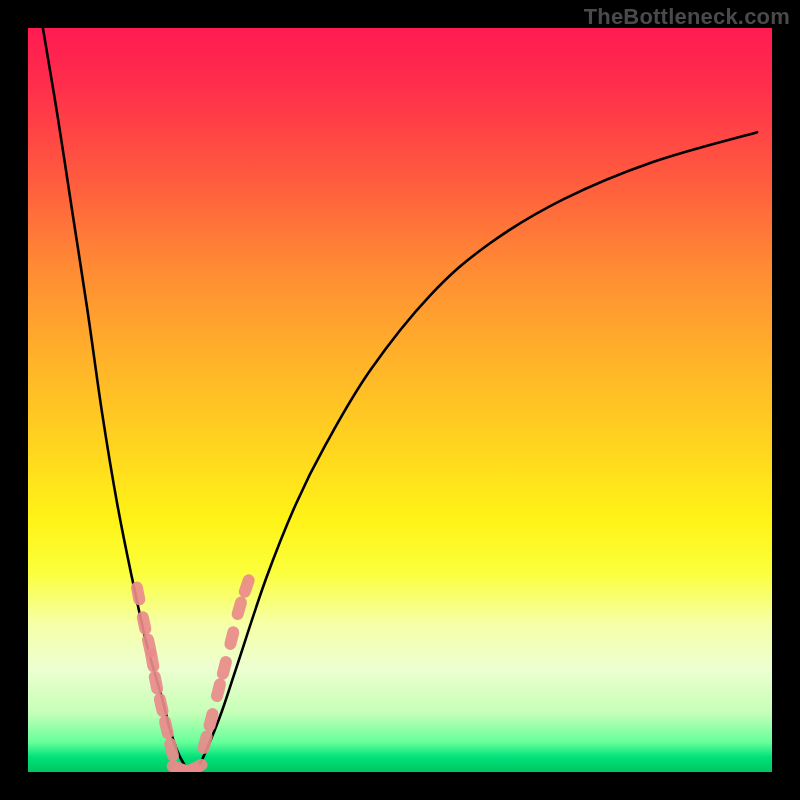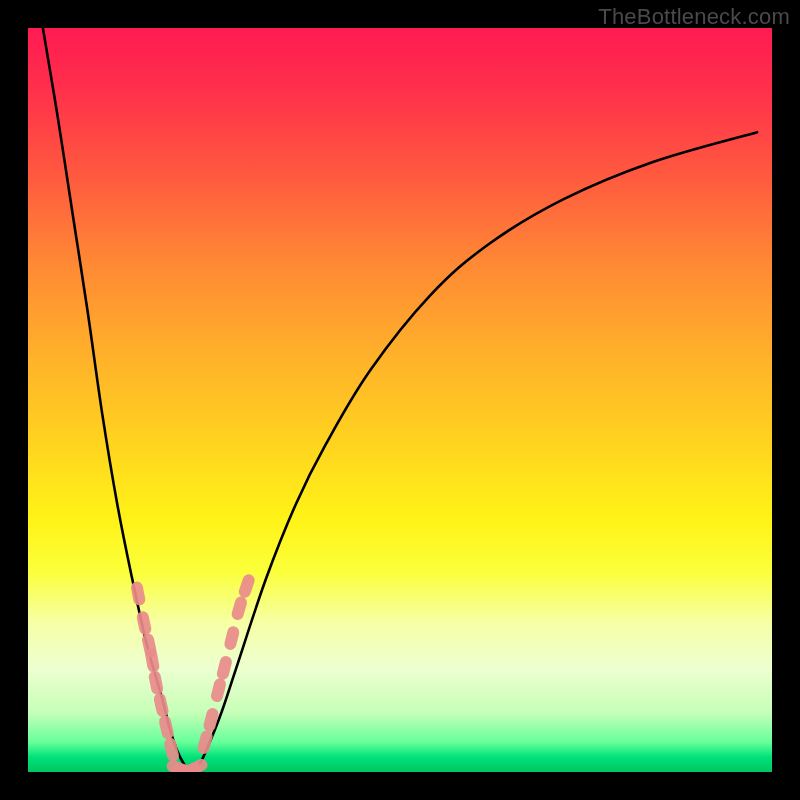--- a/index.html
+++ b/index.html
@@ -53,21 +53,21 @@
     inset: 0;
     width: 100%;
     height: 100%;
   }
   .watermark {
     position: absolute;
     top: 4px;
     right: 10px;
     color: #4a4a4a;
     font-size: 22px;
-    font-weight: 400;
+    font-weight: 700;
     letter-spacing: 0.2px;
     user-select: none;
   }
 </style>
 </head>
 <body>
 
 <div class="frame">
   <div class="plot">
     <div class="gradient"></div>

